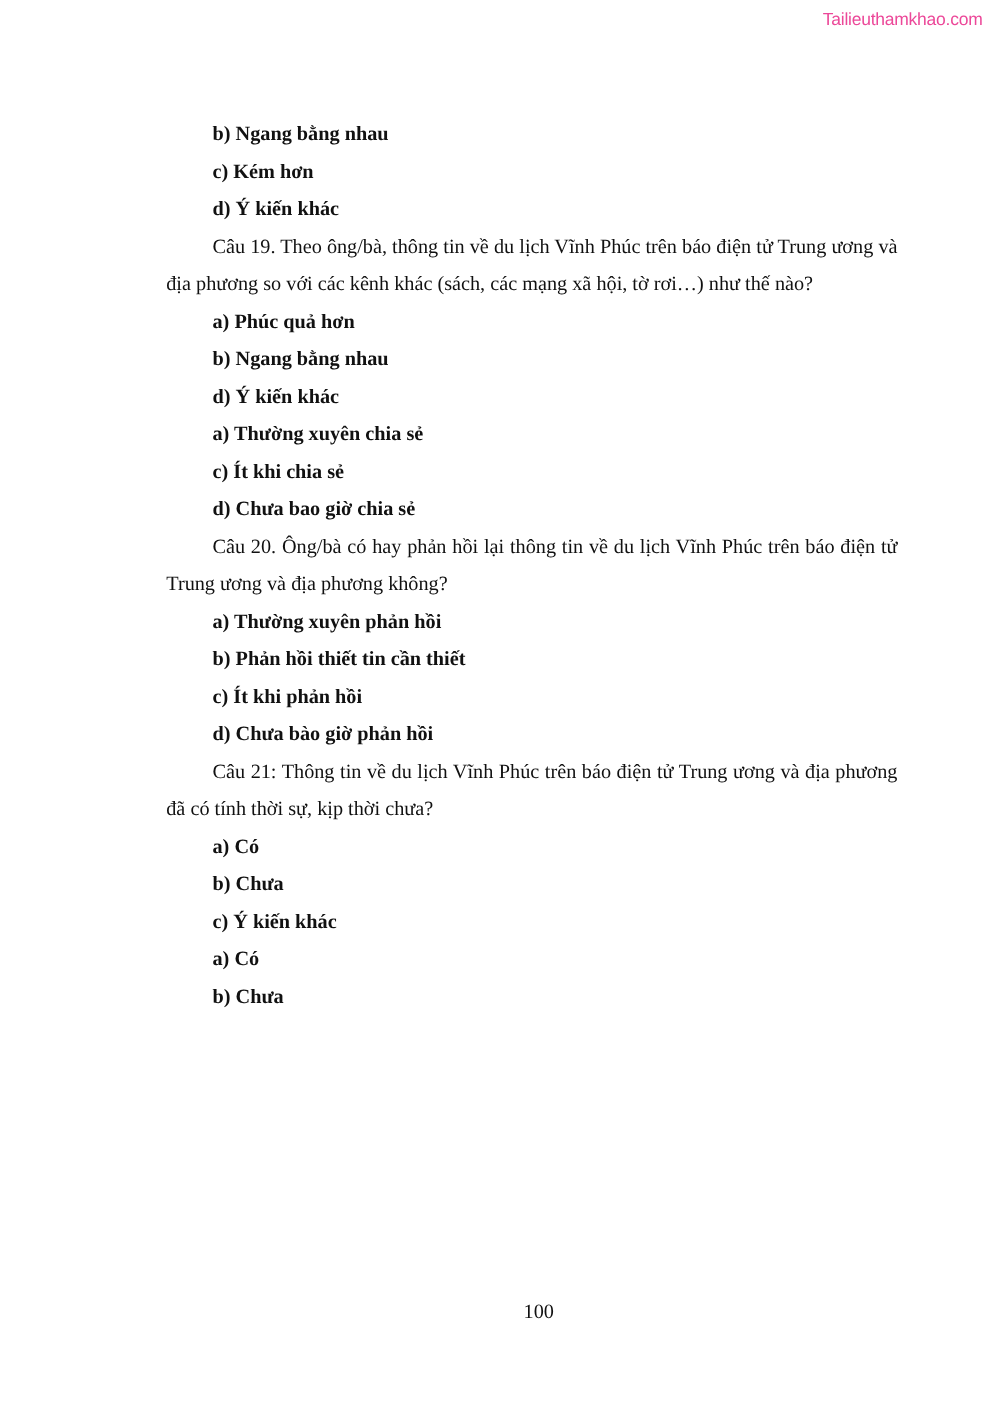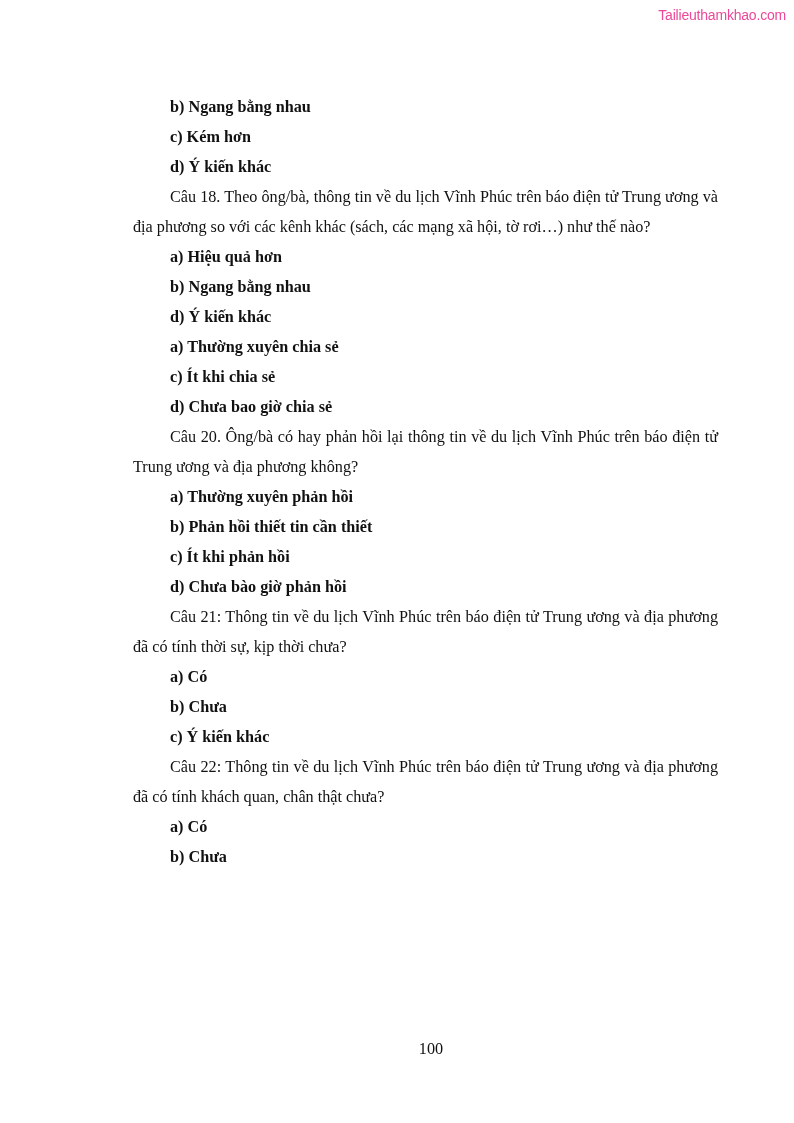--- a/index.html
+++ b/index.html
@@ -16,34 +16,33 @@
 </style>
 </head>
 <body>
 
 <div class="watermark">Tailieuthamkhao.com</div>
 
 <div class="content">
   <div class="line opt">b) Ngang bằng nhau</div>
   <div class="line opt">c) Kém hơn</div>
   <div class="line opt">d) Ý kiến khác</div>
-  <div class="q">Câu 18. Theo ông/bà, thông tin về du lịch Vĩnh Phúc trên báo điện tử Trung ương và địa phương so với các kênh khác (sách, các mạng xã hội, tờ rơi…) như thế nào?</div>
-  <div class="line opt">a) Hiệu quả hơn</div>
+  <div class="q">Câu 19. Theo ông/bà, thông tin về du lịch Vĩnh Phúc trên báo điện tử Trung ương và địa phương so với các kênh khác (sách, các mạng xã hội, tờ rơi…) như thế nào?</div>
+  <div class="line opt">a) Phúc quả hơn</div>
   <div class="line opt">b) Ngang bằng nhau</div>
   <div class="line opt">d) Ý kiến khác</div>
   <div class="line opt">a) Thường xuyên chia sẻ</div>
   <div class="line opt">c) Ít khi chia sẻ</div>
   <div class="line opt">d) Chưa bao giờ chia sẻ</div>
   <div class="q">Câu 20. Ông/bà có hay phản hồi lại thông tin về du lịch Vĩnh Phúc trên báo điện tử Trung ương và địa phương không?</div>
   <div class="line opt">a) Thường xuyên phản hồi</div>
   <div class="line opt">b) Phản hồi thiết tin cần thiết</div>
   <div class="line opt">c) Ít khi phản hồi</div>
   <div class="line opt">d) Chưa bào giờ phản hồi</div>
   <div class="q">Câu 21: Thông tin về du lịch Vĩnh Phúc trên báo điện tử Trung ương và địa phương đã có tính thời sự, kịp thời chưa?</div>
   <div class="line opt">a) Có</div>
   <div class="line opt">b) Chưa</div>
   <div class="line opt">c) Ý kiến khác</div>
-  <div class="q">Câu 22: Thông tin về du lịch Vĩnh Phúc trên báo điện tử Trung ương và địa phương đã có tính khách quan, chân thật chưa?</div>
   <div class="line opt">a) Có</div>
   <div class="line opt">b) Chưa</div>
 </div>
 
 <div class="pagenum">100</div>
 
 </body></html>

